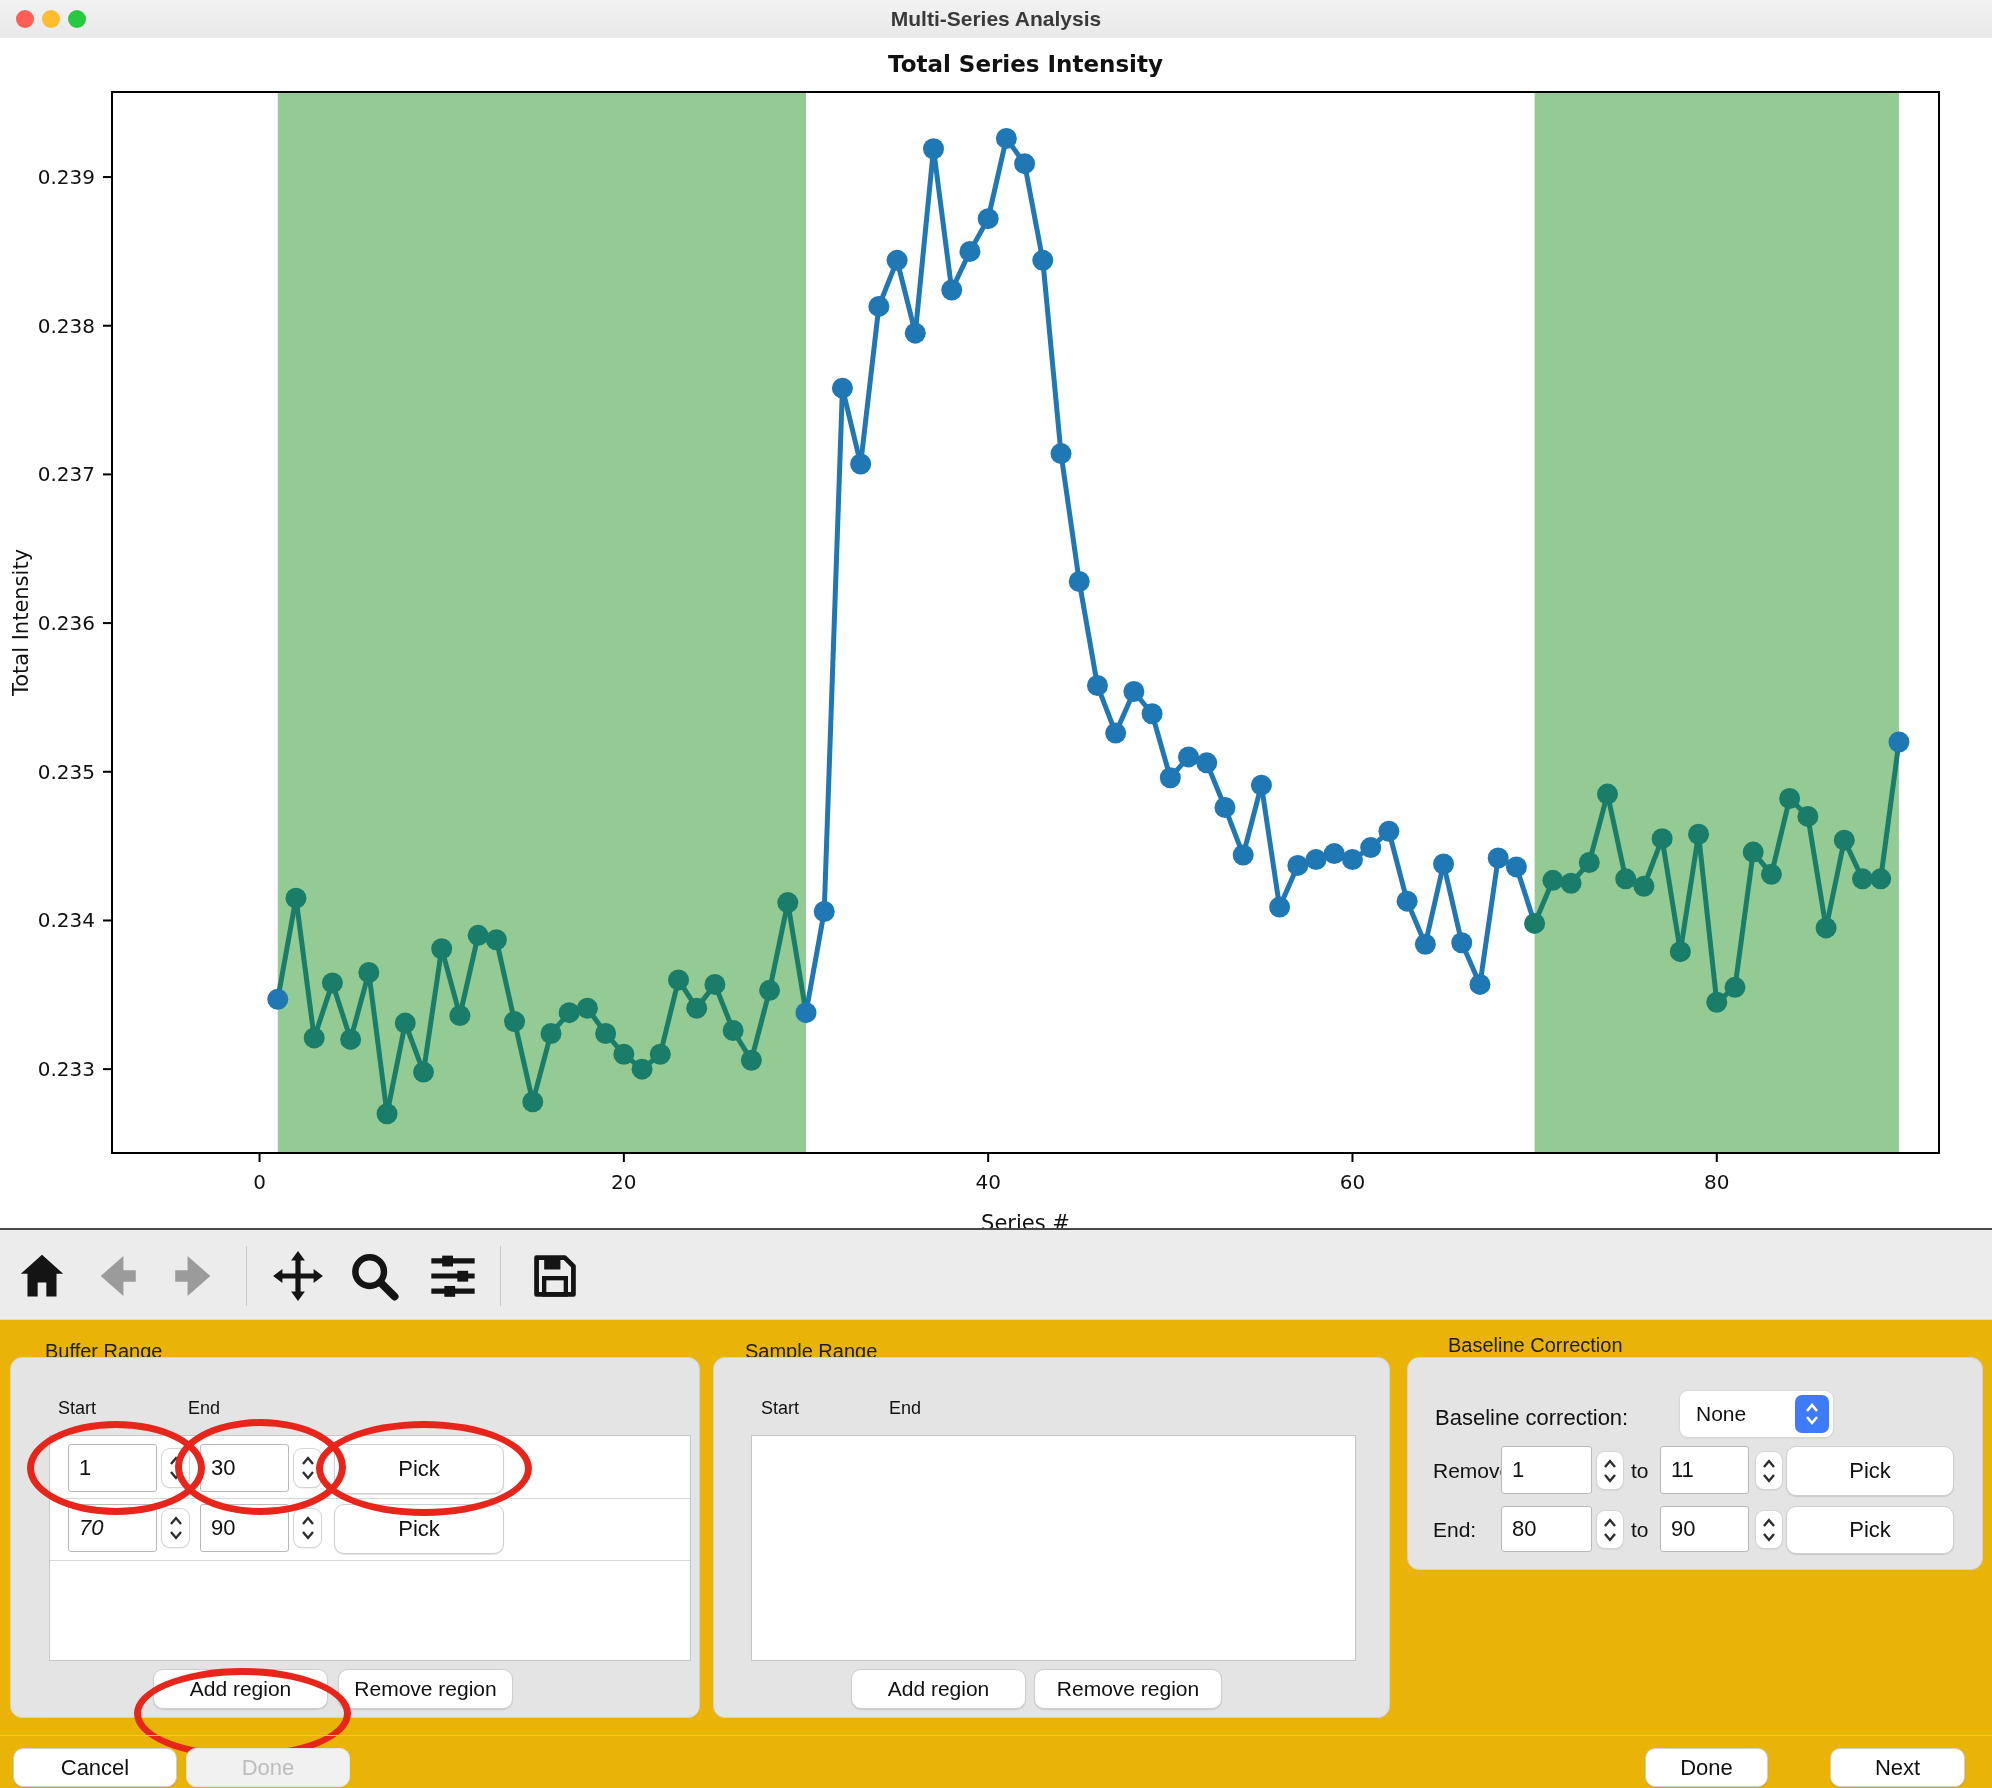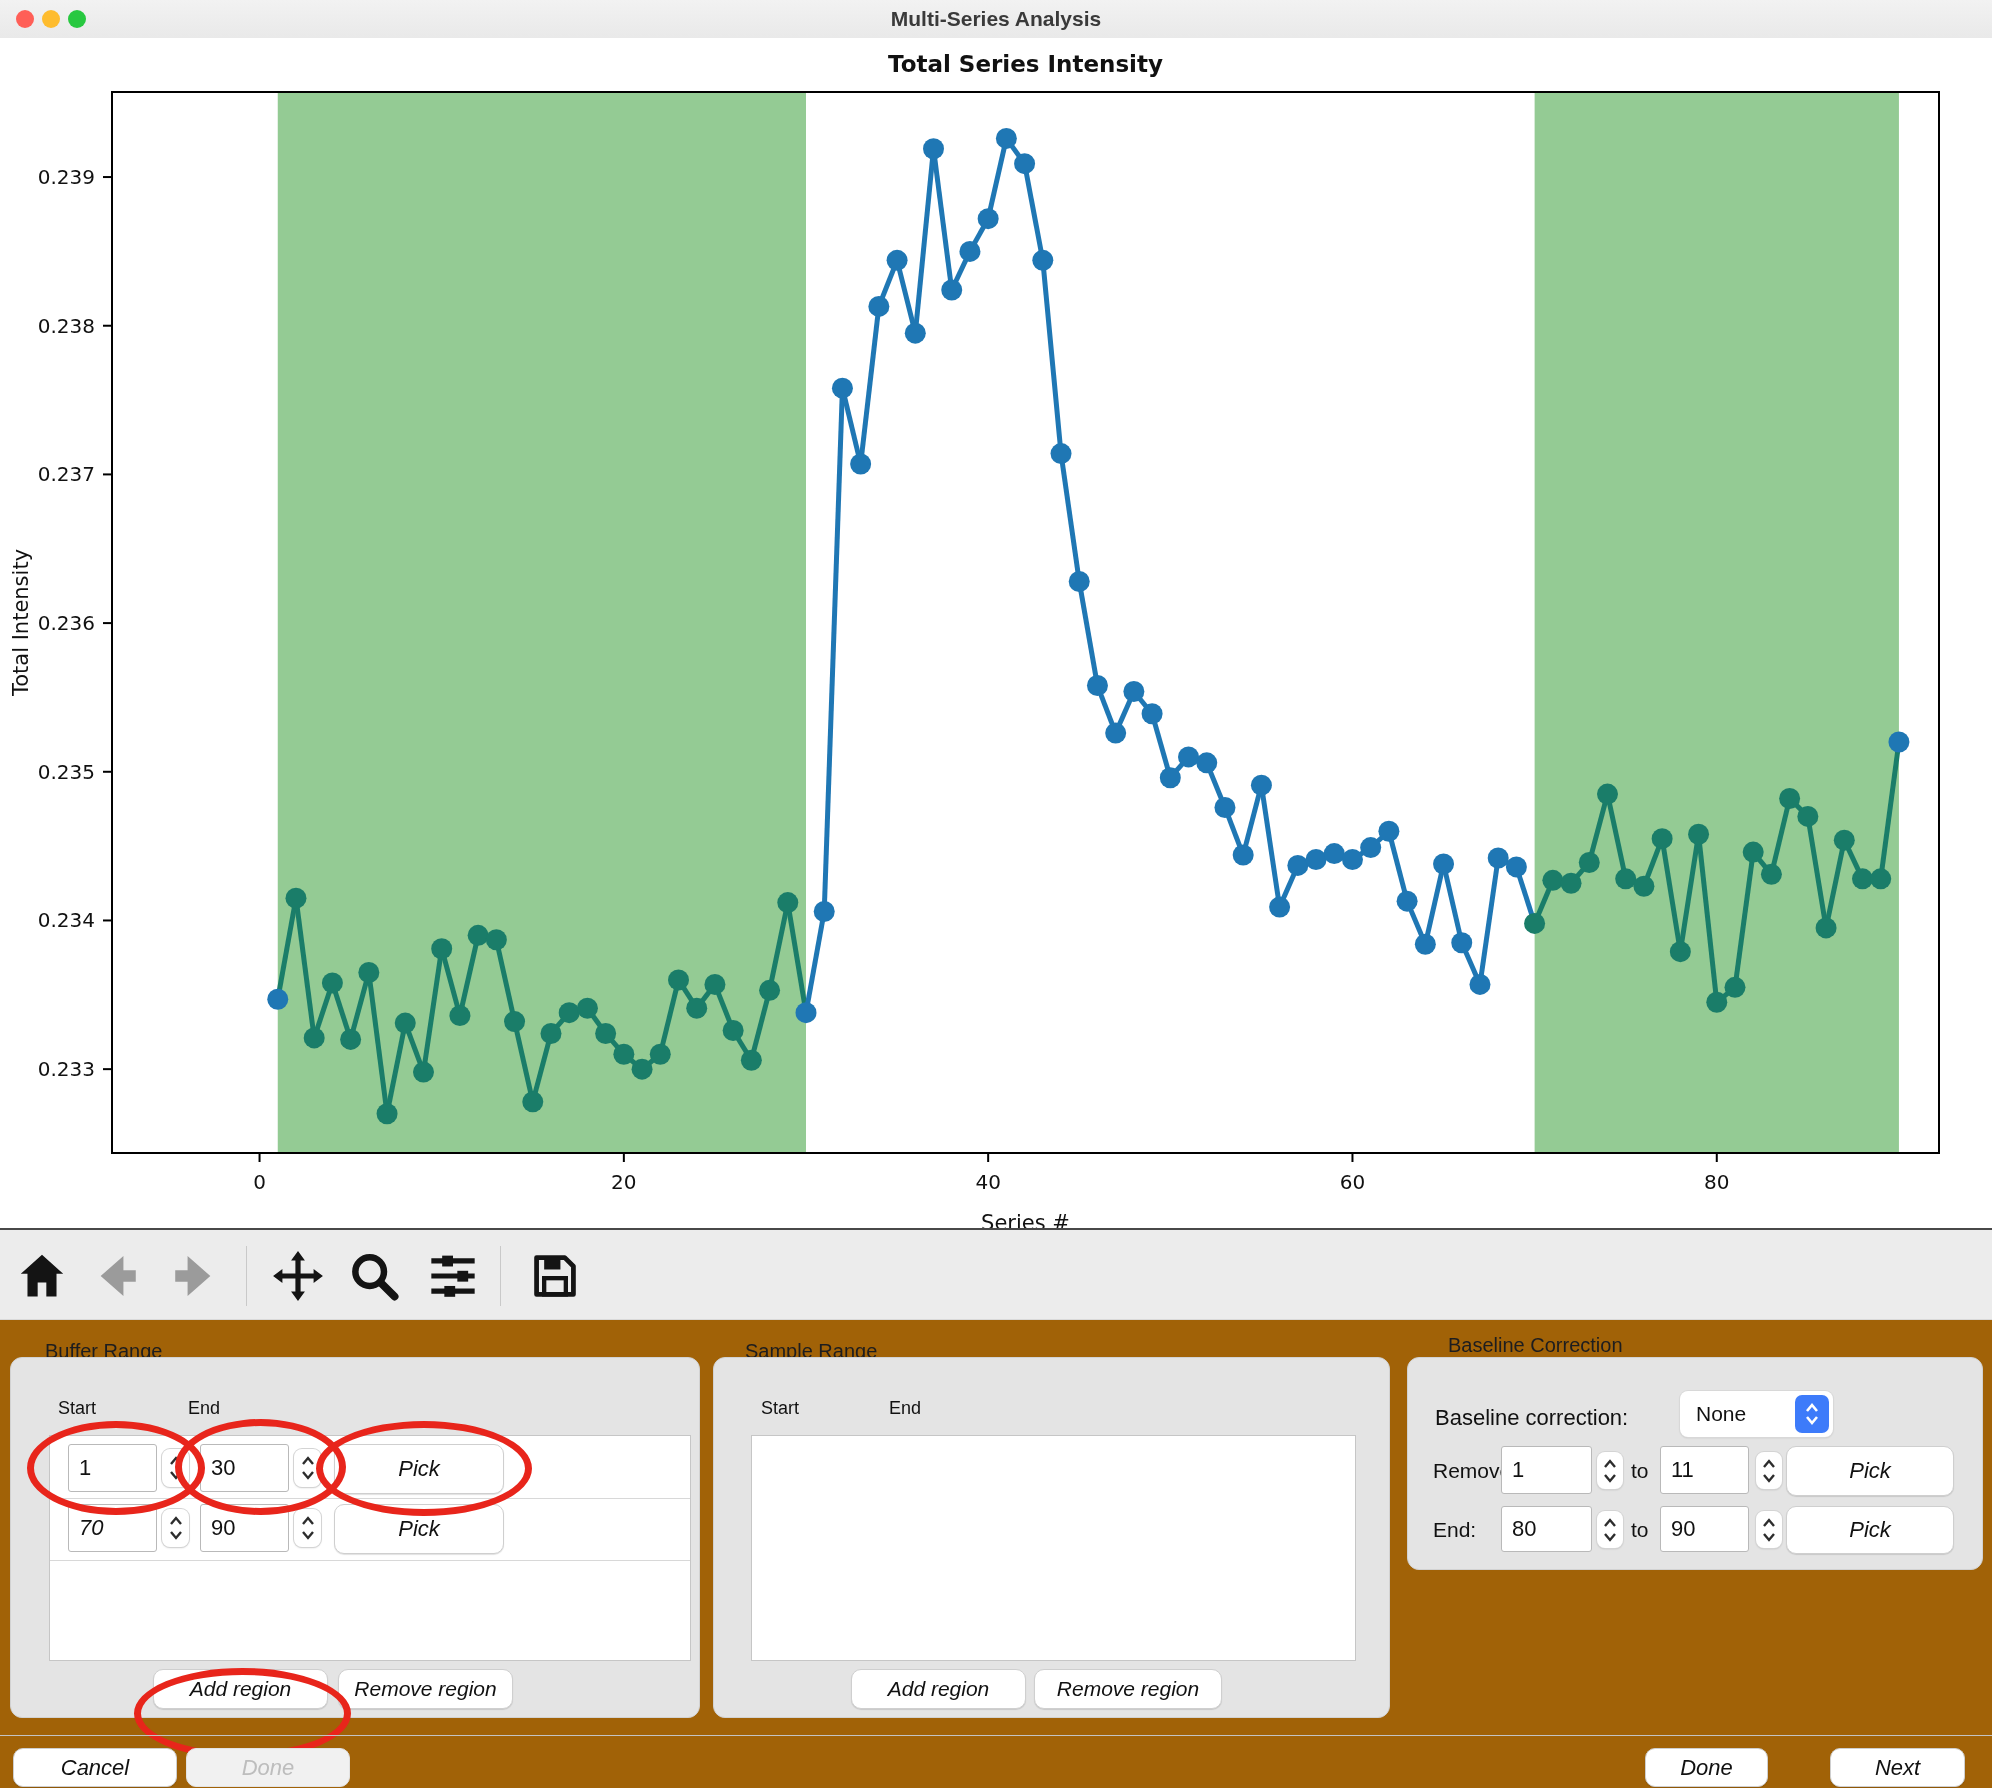--- a/index.html
+++ b/index.html
@@ -1,16 +1,16 @@
 <!DOCTYPE html>
 <html><head>
 <meta charset="utf-8">
 <style>
   html,body{margin:0;padding:0;background:#d0d0d0;}
-  #app{position:relative;width:1992px;height:1788px;background:#a16207;
+  #app{position:relative;width:1992px;height:1788px;background:#eab308;
        font-family:"Liberation Sans",sans-serif;overflow:hidden;}
   
   .titlebar{position:absolute;left:0;top:0;width:1992px;height:38px;
             background:linear-gradient(#f2f2f2,#e9e9e9);border-bottom:1px solid #c8c8c8;}
   .tl{position:absolute;top:10px;width:18px;height:18px;border-radius:50%;}
   .tl.red{left:16px;background:#ff5f57;}
   .tl.yellow{left:42px;background:#febc2e;}
   .tl.green{left:68px;background:#28c840;}
   .win-title{position:absolute;left:0;top:0;width:100%;height:38px;line-height:38px;
              text-align:center;font-size:21px;font-weight:bold;color:#3a3a3a;}
@@ -28,21 +28,21 @@
   .listbox{position:absolute;background:#ffffff;border:1px solid #c6c6c6;box-sizing:border-box;}
   .rowsep{position:absolute;height:1px;background:#d8d8d8;}
   .numfield{position:absolute;background:#fff;border:1px solid #b9b9b9;border-radius:3px;
             font-size:22px;color:#111;padding:0 0 0 10px;box-sizing:border-box;
             font-family:"Liberation Sans",sans-serif;outline:none;}
   .stepper{position:absolute;width:27px;height:38px;background:#fff;border-radius:8px;
            box-shadow:0 0 0 1px #d4d4d4,0 1px 2px rgba(0,0,0,.18);display:flex;flex-direction:column;
            align-items:center;justify-content:center;cursor:pointer;}
   .btn{position:absolute;background:#fff;border:1px solid #cfcfcf;border-radius:10px;
        box-shadow:0 1px 1px rgba(0,0,0,.12);font-size:22px;color:#111;text-align:center;
-       font-family:"Liberation Sans",sans-serif;cursor:pointer;display:flex;align-items:center;justify-content:center;font-style:italic;}
+       font-family:"Liberation Sans",sans-serif;cursor:pointer;display:flex;align-items:center;justify-content:center;}
   .btn.disabled{color:#bdbdbd;background:#f1f1f1;border-color:#e3e3e3;box-shadow:none;cursor:default;text-align:center;}
   .dropdown{position:absolute;background:#fff;border-radius:8px;box-shadow:0 0 0 1px #d8d8d8,0 1px 2px rgba(0,0,0,.15);
             display:flex;align-items:center;cursor:pointer;}
   .dropdown .dd-label{flex:1;font-size:21px;color:#111;padding-left:16px;}
   .dd-chevrons{width:34px;height:38px;margin-right:4px;border-radius:7px;background:#3d7bfa;
                display:flex;align-items:center;justify-content:center;}
   .inline-label{position:absolute;font-size:21px;color:#111;}
   
   .ellipse{position:absolute;border:7px solid #e8251b;border-radius:50%;pointer-events:none;}
   

